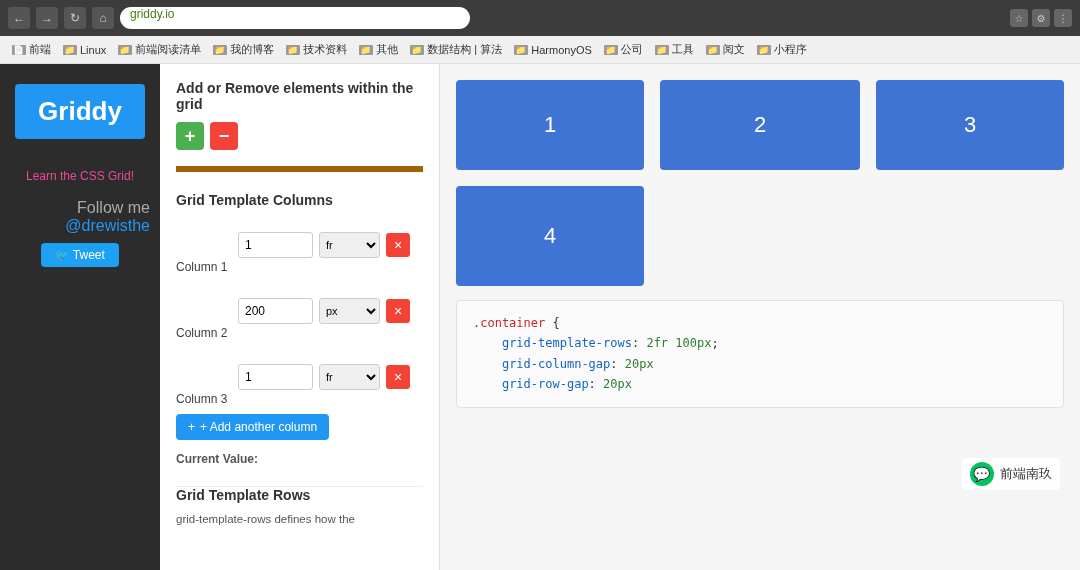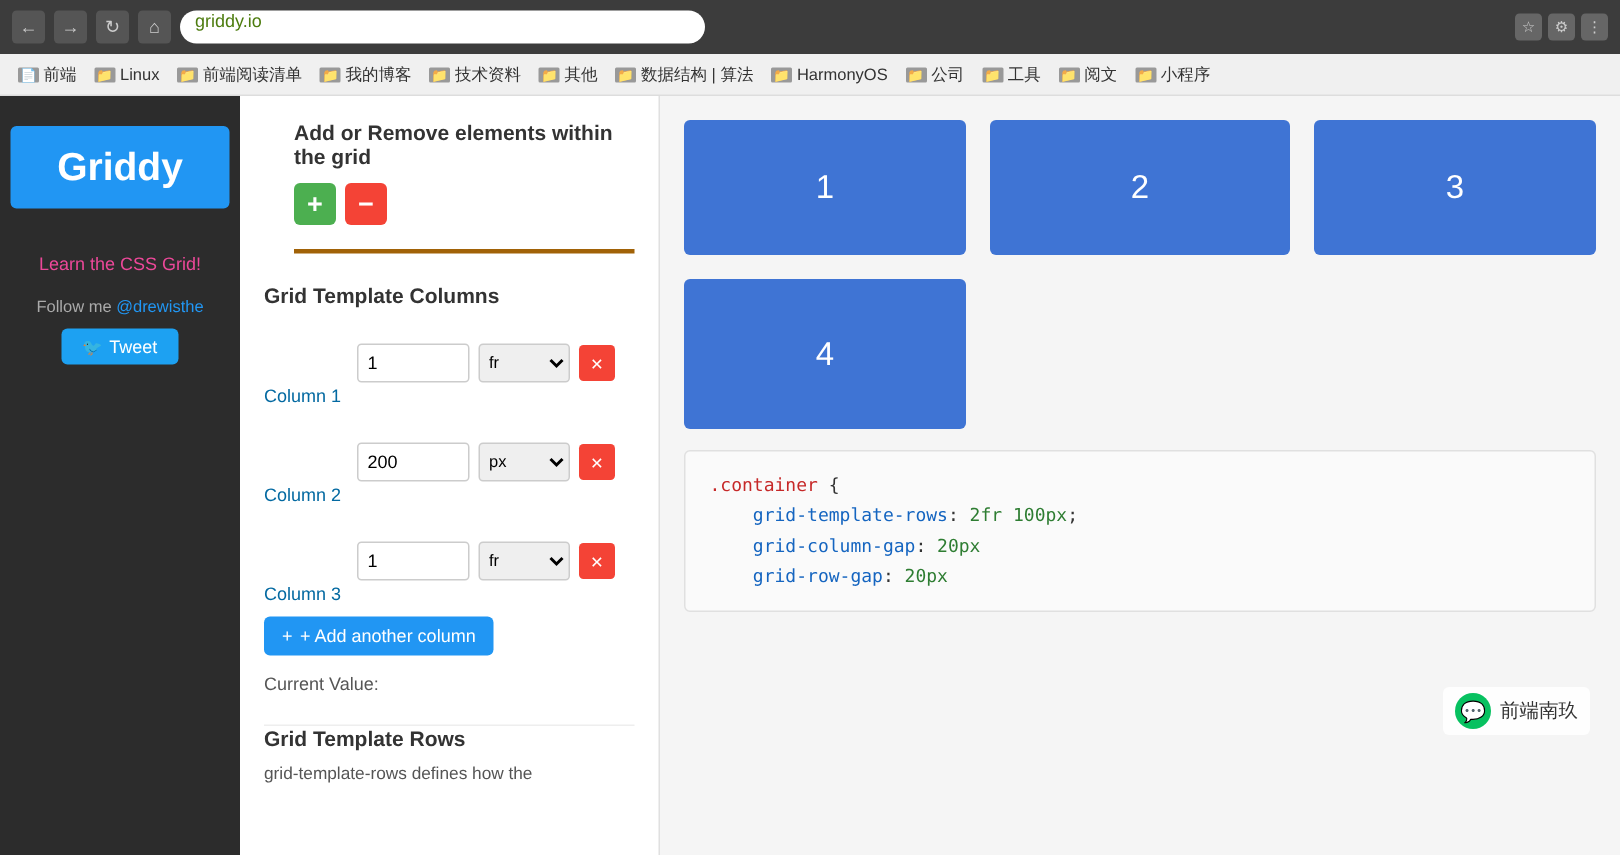--- a/index.html
+++ b/index.html
@@ -96,32 +96,32 @@
       flex-shrink: 0;
     }
     .sidebar-logo {
       background: #2196f3;
       color: white;
       font-size: 26px;
       font-weight: bold;
       padding: 12px 20px;
       border-radius: 4px;
       margin-bottom: 30px;
-      width: 146px;
+      width: 130px;
       text-align: center;
     }
     .sidebar-learn {
       color: #ec4899;
       font-size: 12px;
       text-align: center;
       margin-bottom: 16px;
     }
     .sidebar-follow {
       color: #aaa;
-      font-size: 11px;
+      font-size: 16px;
       text-align: right;
       margin-bottom: 8px;
     }
     .sidebar-follow a {
       color: #2196f3;
       text-decoration: none;
     }
     .tweet-btn {
       background: #1da1f2;
       color: white;
@@ -167,22 +167,21 @@
       line-height: 1.5;
       margin-bottom: 12px;
     }
     .section-desc strong {
       font-weight: bold;
     }
 
     .add-remove-section {
       margin-bottom: 20px;
       padding-bottom: 16px;
-      border-bottom: 3px solid #a16207;
-      margin-left: 20px;
+      border-bottom: 6px solid #a16207;
     }
     .add-remove-buttons {
       display: flex;
       gap: 6px;
       margin-top: 10px;
     }
     .btn-green {
       background: #4caf50;
       color: white;
       border: none;
@@ -210,21 +209,21 @@
     }
 
     .column-row {
       display: flex;
       align-items: center;
       gap: 6px;
       margin-bottom: 8px;
     }
     .column-label {
       font-size: 12px;
-      color: #0369a1;
+      color: #404040;
       width: 56px;
       flex-shrink: 0;
       margin-top: 44px;
     }
     .column-input {
       width: 75px;
       height: 26px;
       border: 1px solid #ccc;
       border-radius: 3px;
       padding: 0 6px;
@@ -258,20 +257,21 @@
       font-size: 12px;
       cursor: pointer;
       display: flex;
       align-items: center;
       gap: 5px;
       margin-bottom: 12px;
     }
 
     .current-value-section {
       margin-bottom: 20px;
+      font-weight: bold;
     }
     .current-value-label {
       font-size: 12px;
       color: #555;
       margin-bottom: 4px;
     }
     .current-value-code {
       font-size: 12px;
       color: #f44336;
       font-family: monospace;

